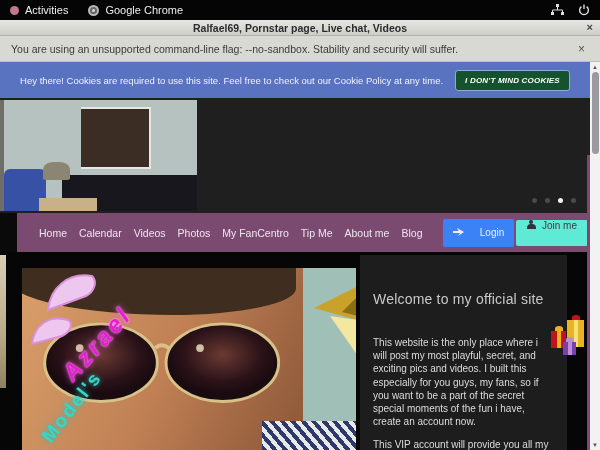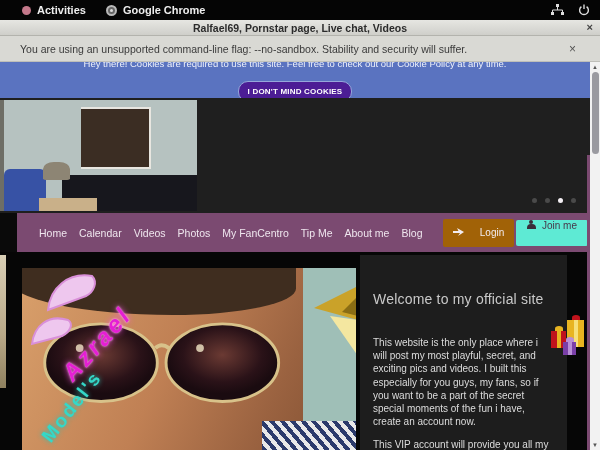--- a/index.html
+++ b/index.html
@@ -1,70 +1,70 @@
 <!DOCTYPE html>
 <html><head>
 <meta charset="utf-8">
 <style>
   * { margin:0; padding:0; box-sizing:border-box; }
   body { background:#111; font-family:"Liberation Sans", sans-serif; }
   .screen { position:relative; width:600px; height:450px; overflow:hidden; background:#000; }
 
   
   .topbar { position:absolute; left:0; top:0; width:600px; height:20px; background:#050505;
-            display:flex; align-items:center; color:#eee; font-size:11px; font-weight:bold;padding-left:12px; }
+            display:flex; align-items:center; color:#eee; font-size:11px; font-weight:normal; }
   .topbar .grp { display:flex; align-items:center; gap:6px; padding:0 10px; }
   .dot-icon { width:9px; height:9px; border-radius:50%; background:#c4798b; }
   .chrome-icon { width:11px; height:11px; border-radius:50%; background:#666; border:2px solid #b9b9b9; position:relative; }
   .chrome-icon::after { content:""; position:absolute; left:2px; top:2px; width:3px; height:3px; border-radius:50%; background:#ddd; }
   .clock { position:absolute; left:0; right:0; text-align:center; pointer-events:none; }
   .top-right { margin-left:auto; display:flex; align-items:center; gap:14px; padding-right:10px; }
 
   
   .titlebar { position:absolute; left:0; top:20px; width:600px; height:16px;
               background:linear-gradient(#e6e6e2,#cfcfca); border-bottom:1px solid #b3b3ad;
               display:flex; align-items:center; justify-content:center;
               font-size:10.5px; font-weight:bold; color:#2b2b2b; }
   .titlebar .win-close { position:absolute; right:7px; top:1px; font-size:11px; color:#444; cursor:default; }
 
   
   .warnbar { position:absolute; left:0; top:36px; width:600px; height:26px; background:#d9d9d4;
              border-bottom:1px solid #bfbfb9; display:flex; align-items:center;
-             font-size:10.5px; color:#3a3a3a; padding:0 20px; }
+             font-size:10.5px; color:#3a3a3a; padding:0 11px; }
   .warnbar .warn-close { margin-left:auto; font-size:12px; color:#555; padding-right:4px; }
 
   
   .page { position:absolute; left:0; top:62px; width:590px; height:388px; background:#0a0a0a; overflow:hidden; }
 
   
   .cookiebar { position:absolute; left:0; top:0; width:590px; height:36px; background:#5a73c0;
                display:flex; align-items:center; justify-content:center; gap:12px;
-               color:#eef1fa; font-size:9.5px;flex-direction:column; }
-  .cookie-btn { background:#4c1d95; border:1px solid #96a6da; border-radius:10px; color:#fff;
-                font-size:8px; font-weight:bold; padding:5px 9px; letter-spacing:.2px; cursor:pointer; }
+               color:#eef1fa; font-size:9.5px; }
+  .cookie-btn { background:#14532d; border:1px solid #96a6da; border-radius:3px; color:#fff;
+                font-size:8px; font-weight:bold; padding:5px 9px; letter-spacing:.2px; cursor:pointer;font-style:italic; }
 
   
   .hero { position:absolute; left:0; top:36px; width:590px; height:115px; background:#1f1f1f; }
   .hero-left-strip { position:absolute; left:0; top:2px; width:4px; height:111px; background:#6e6e66; }
   .hero-photo { position:absolute; left:4px; top:2px; width:193px; height:111px; background:#b6c2c0; overflow:hidden; }
   .hp-curtain { position:absolute; left:40%; top:6%; width:36%; height:56%; background:#3b2d23; border:2px solid #e8e6e0; border-left:none; }
   .hp-couch { position:absolute; left:30%; top:68%; width:70%; height:32%; background:#17171d; }
   .hp-blue { position:absolute; left:0; top:62%; width:22%; height:38%; background:#3752a5; border-radius:6px 6px 0 0; }
   .hp-lamp { position:absolute; left:20%; top:56%; width:14%; height:16%; background:#8d8574; border-radius:40% 40% 10% 10%; }
   .hp-floor { position:absolute; left:18%; top:88%; width:30%; height:12%; background:#c9b089; }
   .carousel-dots { position:absolute; right:14px; bottom:10px; display:flex; gap:8px; }
   .cdot { width:5px; height:5px; border-radius:50%; background:#4a4a4a; }
   .cdot.active { background:#f4eff4; }
 
   
   .navbar { position:absolute; left:17px; top:151px; width:590px; height:39px; background:#7b4a71;
             display:flex; align-items:center; padding:0 19px 0 22px; }
   .nav-item { color:#efe6ee; font-size:10.5px; text-decoration:none; margin-right:12px; cursor:pointer; }
   .nav-spacer { flex:1; }
-  .btn-login { width:71px; height:28px; background:#a16207; border-radius:2px; display:flex; align-items:center;
+  .btn-login { width:71px; height:28px; background:#3b82f6; border-radius:2px; display:flex; align-items:center;
                justify-content:center; gap:16px; color:#f2ecf1; font-size:10px; cursor:pointer; }
   .btn-join { width:72px; height:26px; background:#5eead4; border-radius:2px; margin-left:2px; display:flex;
               align-items:flex-start; justify-content:center; gap:6px; color:#473749; font-size:10px; cursor:pointer; }
   .person-icon { width:9px; height:9px; position:relative; }
   .person-icon::before { content:""; position:absolute; left:2.5px; top:0; width:4px; height:4px; border-radius:50%; background:#3a2d3a; }
   .person-icon::after { content:""; position:absolute; left:0; top:4.5px; width:9px; height:4.5px; border-radius:4px 4px 0 0; background:#3a2d3a; }
 
   
   .main { position:absolute; left:0; top:190px; width:590px; height:198px; background:#060606; overflow:hidden; }
   .main-left-strip { position:absolute; left:0; top:3px; width:6px; height:133px;

